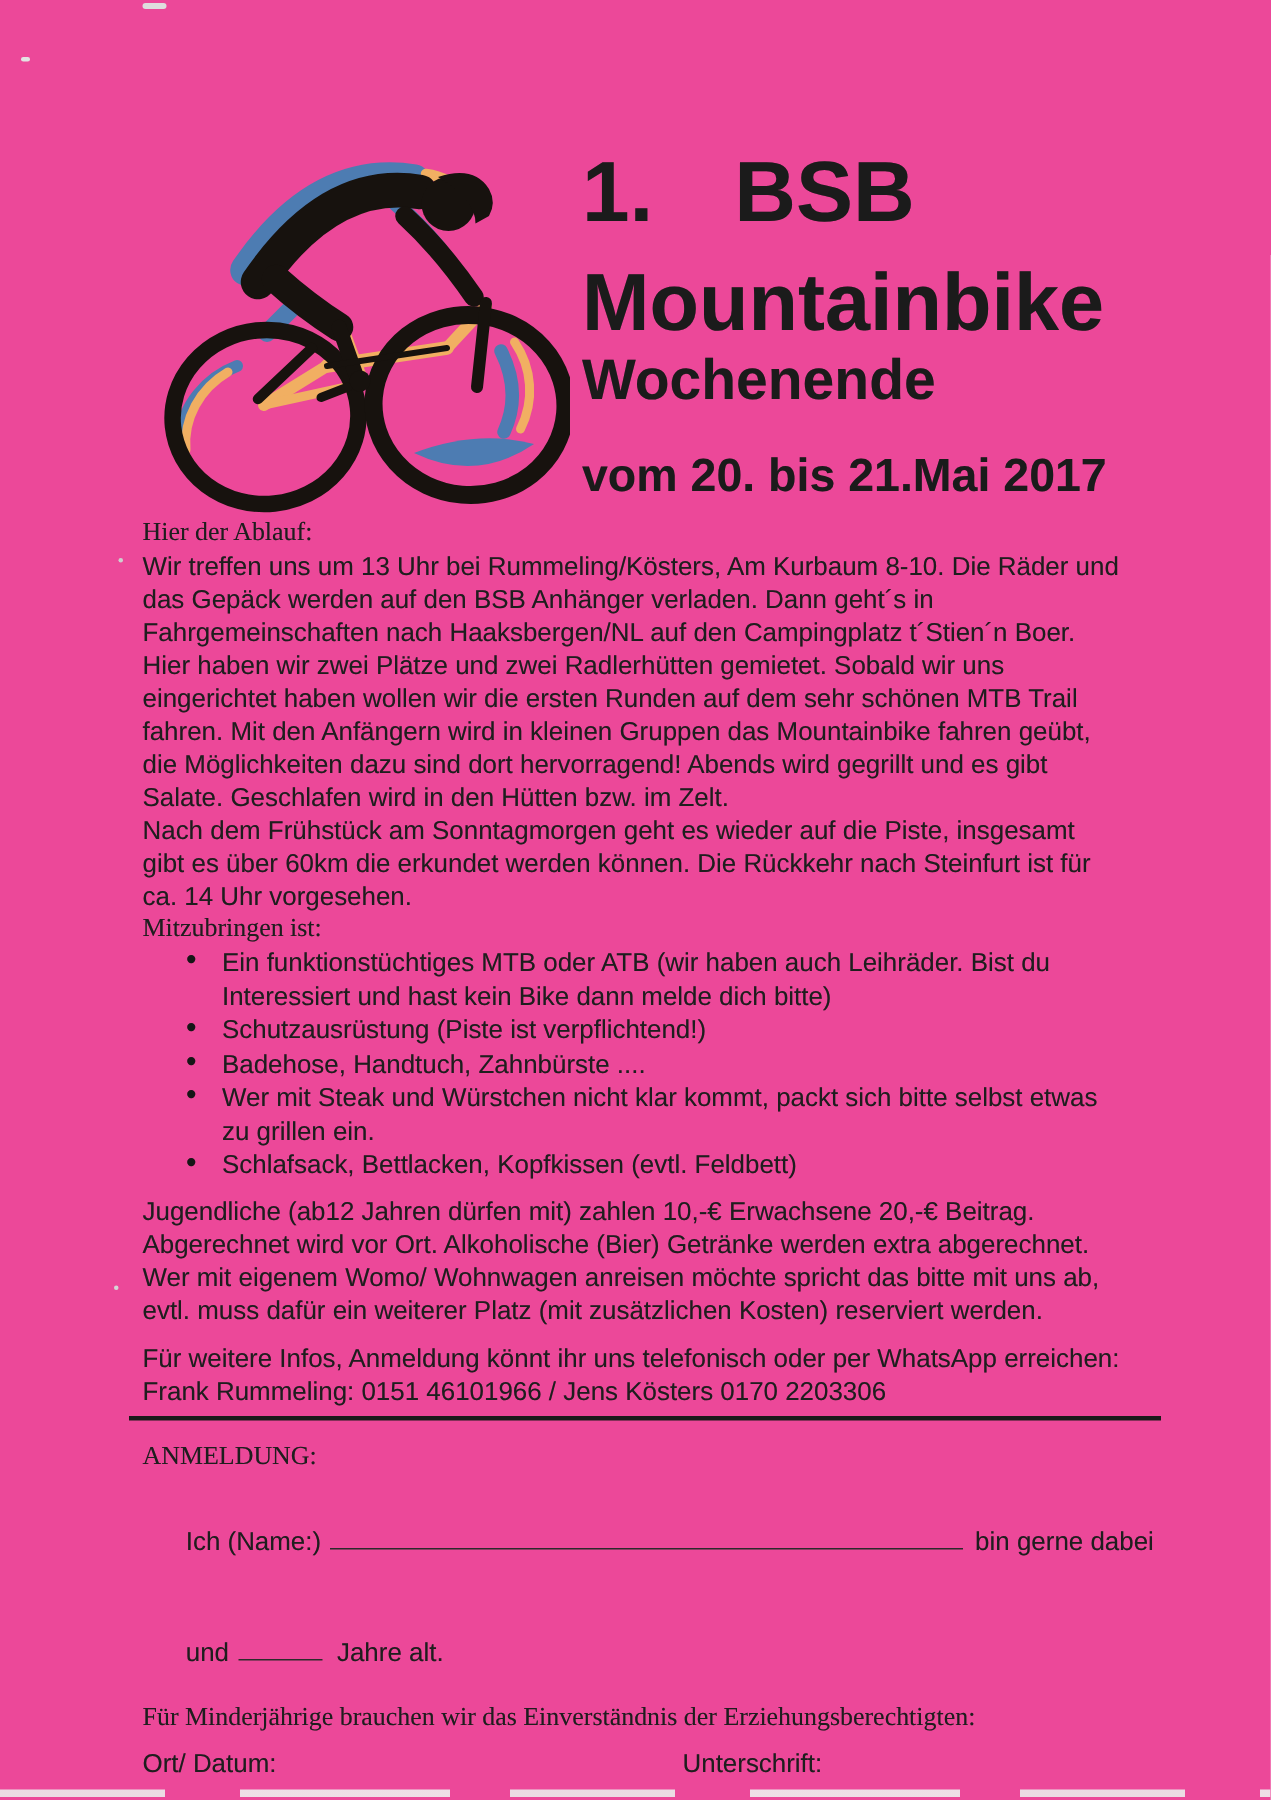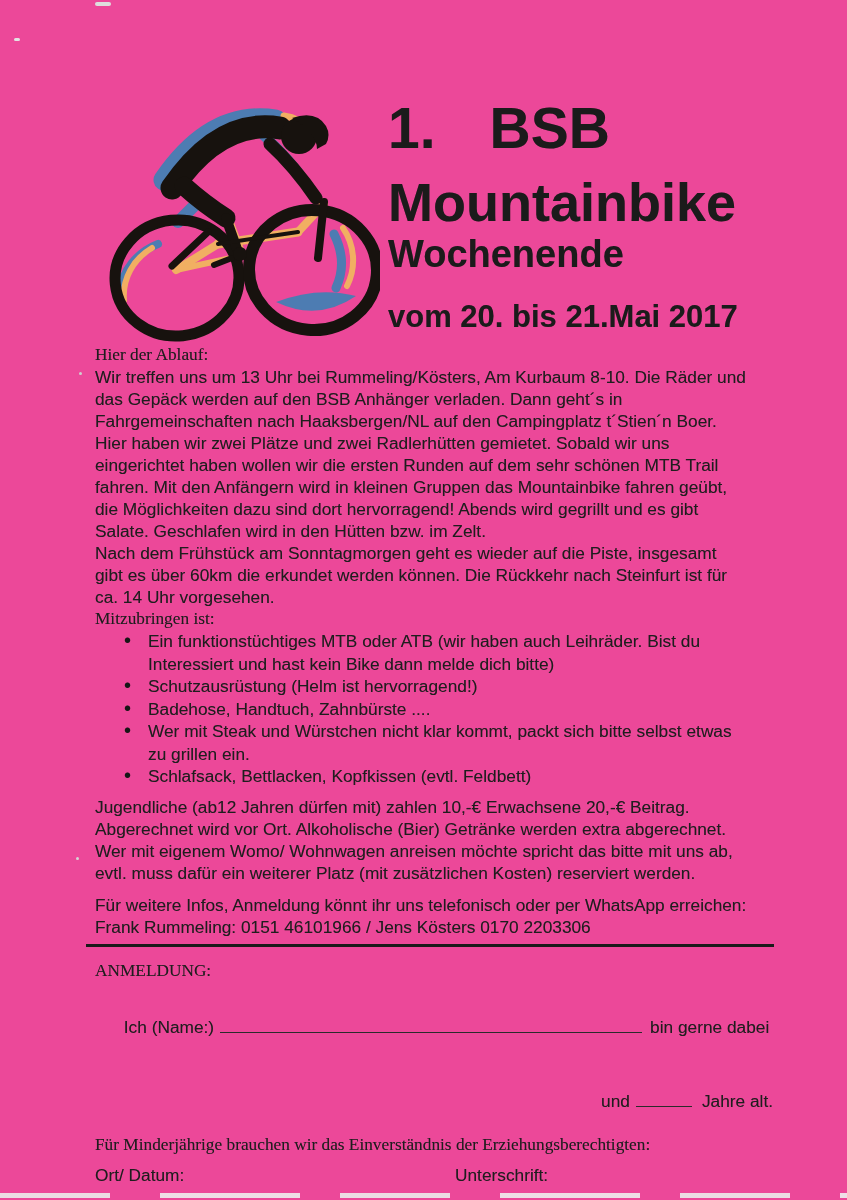--- a/index.html
+++ b/index.html
@@ -56,21 +56,21 @@
     position:absolute; left:2px; top:-1px; font-size:20px; color:#161616;
   }
   .mt8  { margin-top:8px; }
   .mt10 { margin-top:10px; }
   .rule {
     margin-top:6px; margin-left:-9px; width:688px; height:0;
     border-top:3.5px solid #1a1a1a;
   }
   .anmeldung { margin-top:13px; }
   .form-line { margin-top:12px; white-space:pre; }
-  .age-line  { margin-top:8px;text-align:right; }
+  .age-line  { margin-top:8px; }
   .blank {
     display:inline-block; vertical-align:baseline;
     border-bottom:1.8px solid #2b2b2b; height:15px;
   }
   .name-blank { width:422px; margin:0 8px 0 6px; }
   .age-blank  { width:56px;  margin:0 10px 0 6px; }
   .sig-row { position:relative; margin-top:8px; height:22px; }
   .sig-label { position:absolute; left:360px; top:0; white-space:pre; }
 </style>
 </head>
@@ -145,21 +145,21 @@
 die Möglichkeiten dazu sind dort hervorragend! Abends wird gegrillt und es gibt
 Salate. Geschlafen wird in den Hütten bzw. im Zelt.
 Nach dem Frühstück am Sonntagmorgen geht es wieder auf die Piste, insgesamt
 gibt es über 60km die erkundet werden können. Die Rückkehr nach Steinfurt ist für
 ca. 14 Uhr vorgesehen.</div>
 
     <div class="line">Mitzubringen ist:</div>
     <ul class="bullets">
       <li>Ein funktionstüchtiges MTB oder ATB (wir haben auch Leihräder. Bist du
 Interessiert und hast kein Bike dann melde dich bitte)</li>
-      <li>Schutzausrüstung (Helm ist hervorragend!)</li>
+      <li>Schutzausrüstung (Piste ist verpflichtend!)</li>
       <li>Badehose, Handtuch, Zahnbürste ....</li>
       <li>Wer mit Steak und Würstchen nicht klar kommt, packt sich bitte selbst etwas
 zu grillen ein.</li>
       <li>Schlafsack, Bettlacken, Kopfkissen (evtl. Feldbett)</li>
     </ul>
 
     <div class="para mt8">Jugendliche (ab12 Jahren dürfen mit) zahlen 10,-€ Erwachsene 20,-€ Beitrag.
 Abgerechnet wird vor Ort. Alkoholische (Bier) Getränke werden extra abgerechnet.
 Wer mit eigenem Womo/ Wohnwagen anreisen möchte spricht das bitte mit uns ab,
 evtl. muss dafür ein weiterer Platz (mit zusätzlichen Kosten) reserviert werden.</div>

